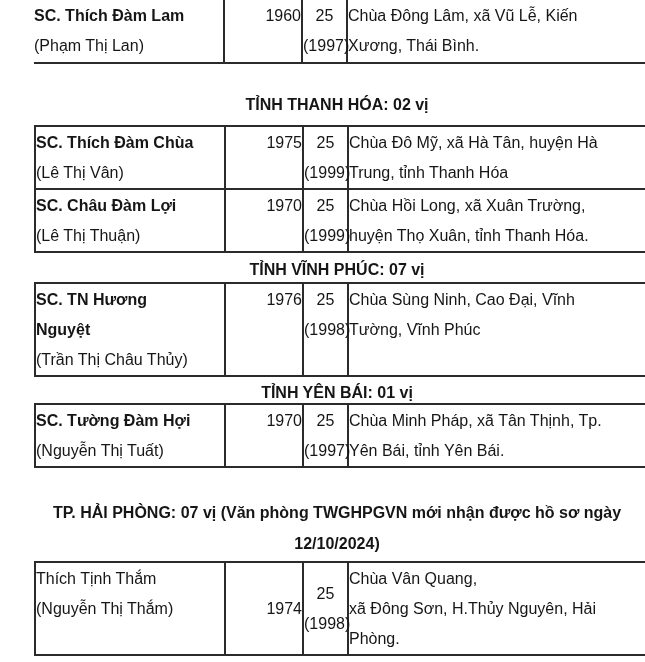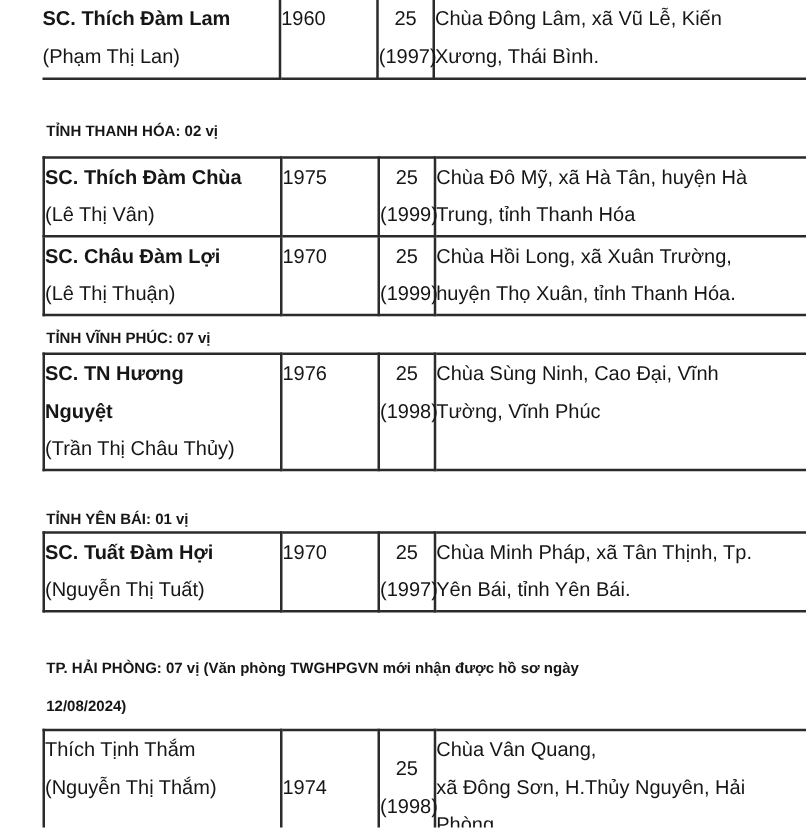--- a/index.html
+++ b/index.html
@@ -19,47 +19,48 @@
     width: 614px;
   }
   table.tbl td {
     border: 2px solid #2b2b2b;
     vertical-align: top;
     font-size: 16px;
     line-height: 30px;
     padding: 1px 0 0 0;
   }
   td.c-name { width: 190px; padding-left: 9px; }
-  td.c-byear { width: 78px; text-align: left; margin-left: 32px; }
+  td.c-byear { width: 78px; text-align: right; margin-left: 32px; }
   td.c-ord  { width: 45px; text-align: center; }
   td.c-addr { width: 300px; padding-left: 9px; }
   .ln { white-space: nowrap; }
   .b  { font-weight: bold; }
 
   
   table.tbl-cut td { border-top: none; }
   table.tbl-cut td:first-child { border-left: none; }
 
   .tbl-cut tr { height: 63px; }
   .tbl-2   tr { height: 60px; }
   .tbl-3   tr { height: 89px; }
   .tbl-4   tr { height: 62px; }
   .tbl-5   tr { height: 87px; }
   .tbl-5 td { line-height: 29px; }
   .tbl-5 td.vmid { vertical-align: middle; padding-top: 0; }
 
   .sec-heading {
-    font-size: 12px;
+    font-size: 16px;
     font-weight: bold;
     line-height: 20px;
     margin: 0 0 0 3px;
+    text-align: center;
   }
   #h-thanh-hoa { margin-top: 31px; margin-bottom: 10px; }
   #h-vinh-phuc { margin-top: 7px;  margin-bottom: 2px; }
-  #h-yen-bai   { margin-top: 28px; margin-bottom: 0; }
+  #h-yen-bai   { margin-top: 6px; margin-bottom: 0; }
   #h-hai-phong { margin-top: 29px; margin-bottom: 2px; line-height: 31px; }
 </style>
 </head>
 <body>
 
 <div class="doc">
 
   <table class="tbl tbl-cut">
     <tbody>
       <tr>
@@ -139,39 +140,39 @@
       </tr>
     </tbody>
   </table>
 
   <div id="h-yen-bai" class="sec-heading">TỈNH YÊN BÁI: 01 vị</div>
 
   <table class="tbl tbl-4">
     <tbody>
       <tr>
         <td class="c-name">
-          <div class="ln b">SC. Tuất Đàm Hợi</div>
+          <div class="ln b">SC. Tường Đàm Hợi</div>
           <div class="ln">(Nguyễn Thị Tuất)</div>
         </td>
         <td class="c-byear">1970</td>
         <td class="c-ord">
           <div class="ln">25</div>
           <div class="ln">(1997)</div>
         </td>
         <td class="c-addr">
           <div class="ln">Chùa Minh Pháp, xã Tân Thịnh, Tp.</div>
           <div class="ln">Yên Bái, tỉnh Yên Bái.</div>
         </td>
       </tr>
     </tbody>
   </table>
 
   <div id="h-hai-phong" class="sec-heading">
     <div>TP. HẢI PHÒNG: 07 vị (Văn phòng TWGHPGVN mới nhận được hồ sơ ngày</div>
-    <div>12/08/2024)</div>
+    <div>12/10/2024)</div>
   </div>
 
   <table class="tbl tbl-5">
     <tbody>
       <tr>
         <td class="c-name">
           <div class="ln">Thích Tịnh Thắm</div>
           <div class="ln">(Nguyễn Thị Thắm)</div>
         </td>
         <td class="c-byear vmid">1974</td>

